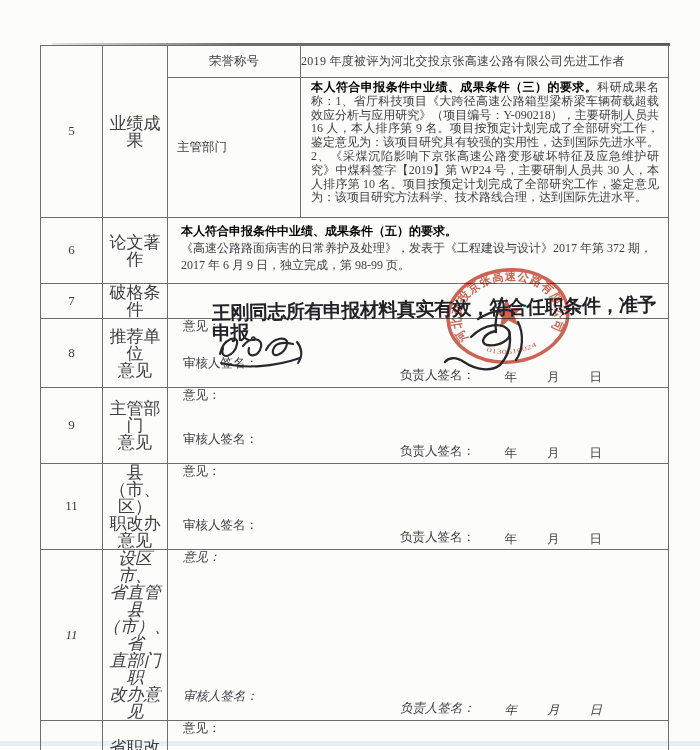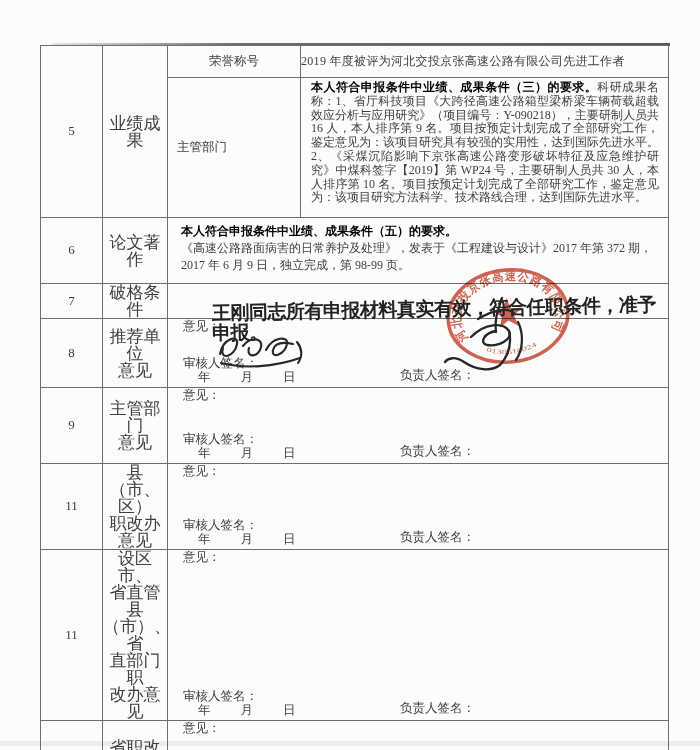--- a/index.html
+++ b/index.html
@@ -15,39 +15,39 @@
   table.form{position:absolute;left:40px;top:45px;width:628px;border-collapse:collapse;table-layout:fixed;}
   td{border:1px solid #6e6e6e;padding:0;vertical-align:middle;font-size:12px;line-height:14.5px;}
 
   tr.r-honor td{height:31px;}
   tr.r-research td{height:136px;}
   tr.r-paper td{height:60px;margin-top:27px;}
   tr.r-break td{height:27px;}
   tr.r-op8 td{height:68px;}
   tr.r-op9 td{height:75px;}
   tr.r-op10 td{height:85px;}
-  tr.r-op11 td{height:85px;}
+  tr.r-op11 td{height:85px;font-style:italic;}
   tr.r-op12 td{height:87px;}
 
   .c-num{text-align:center;font-size:13px;}
   .c-cat{text-align:center;font-size:17px;}
   .c-cat .cl{line-height:17px;}
   .c-sub-center{text-align:center;font-size:12.5px;}
   .c-sub-left{text-align:left;padding-left:9px;font-size:12.5px;vertical-align:middle;}
 
   .c-honor{vertical-align:middle;letter-spacing:.3px;}
   .c-research{vertical-align:top;padding:3px 9px 0 10px;text-align:justify;line-height:13.8px;font-size:12px;}
   .c-paper{vertical-align:top;padding:5px 10px 0 13px;line-height:17px;}
   .b{font-weight:bold;color:#000000;}
 
   .c-op{position:relative;vertical-align:top;}
   .op-comment{position:absolute;top:0;left:15px;font-size:12.5px;}
   .op-sign{position:absolute;left:15px;right:0;bottom:17px;font-size:12.5px;}
   .op-sign .lab-res{position:absolute;left:217px;top:0;margin-top:12px;}
-  .op-date{position:absolute;left:0;right:0;bottom:3px;padding-right:66px;font-size:12.5px;}
+  .op-date{position:absolute;left:0;right:0;bottom:3px;text-align:right;padding-right:66px;font-size:12.5px;}
   .op-date span{margin-left:30px;}
 
   
   .hw-opinion{position:absolute;left:212px;top:299px;width:462px;font-size:19px;line-height:20px;
     color:#222226;font-weight:600;transform:rotate(-1.1deg);letter-spacing:-0.5px;z-index:6;}
   .sig{position:absolute;z-index:6;}
   .seal{position:absolute;left:444px;top:266px;z-index:5;opacity:.88;mix-blend-mode:multiply;
     transform:rotate(-6deg);}
 </style>
 </head>

